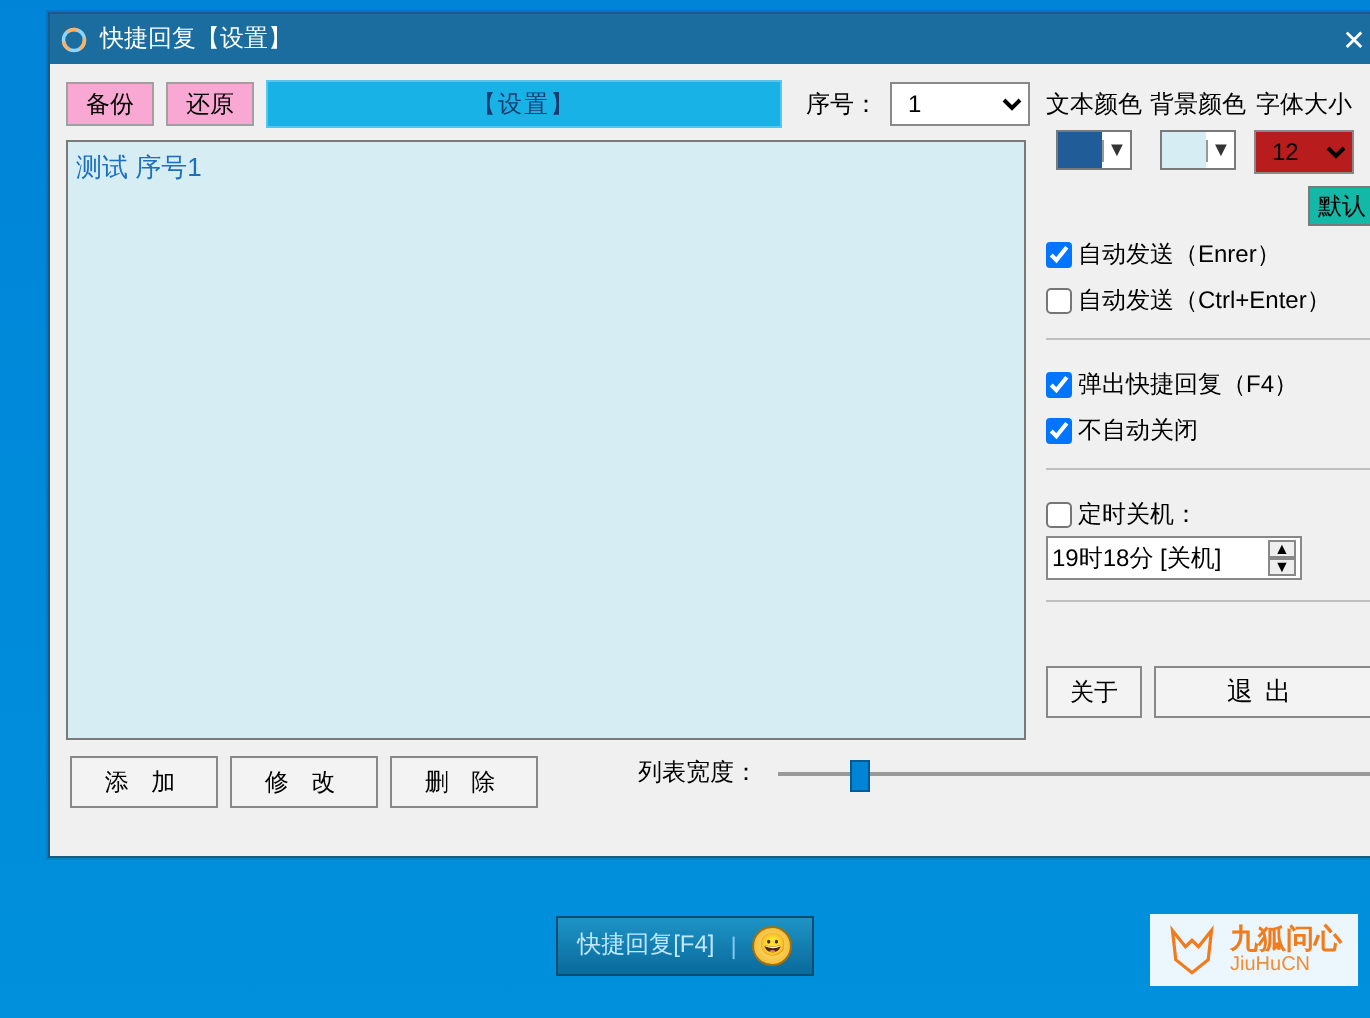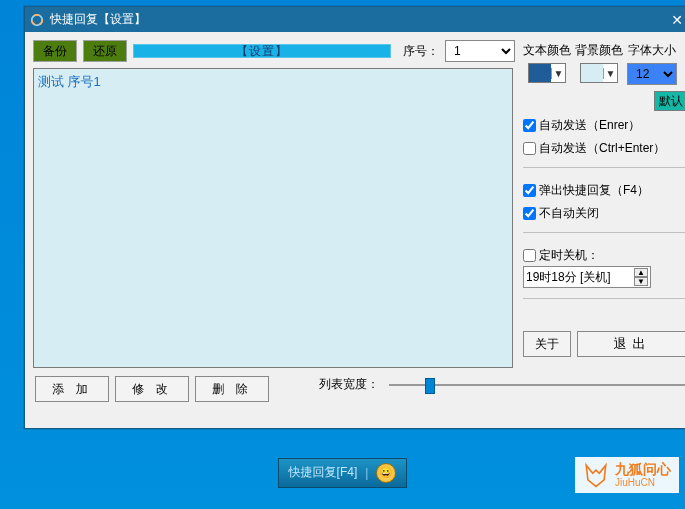--- a/index.html
+++ b/index.html
@@ -38,29 +38,29 @@
     display: flex; align-items: center; justify-content: center;
     color: #fff; font-size: 14px; cursor: pointer;
   }
   .toolbar {
     display: flex; align-items: center;
     padding: 8px 8px 6px 8px;
     gap: 6px;
   }
   .btn-small {
     width: 44px; height: 22px;
-    background: #4d7c0f;
+    background: #f9a8d4;
     border: 1px solid #a0a0a0;
     font-size: 12px;
     cursor: pointer;
     display: inline-flex; align-items: center; justify-content: center;
   }
   .settings-btn {
     flex: 0 0 258px;
-    height: 14px;
+    height: 24px;
     background: #19B2E7;
     border: 1px solid #58c6ec;
     color: #173b6e;
     font-size: 12px;
     display: inline-flex; align-items: center; justify-content: center;
     letter-spacing: 1px;
     cursor: pointer;
   }
   .seq-label { margin-left: 6px; font-size: 12px; }
   .seq-select {
@@ -101,21 +101,21 @@
     width: 38px; height: 20px;
     border: 1px solid #7a7a7a;
     background: #fff;
     display: flex; align-items: center;
     cursor: pointer;
   }
   .color-chip { width: 22px; height: 100%; }
   .color-arrow { flex:1; text-align:center; font-size:10px; color:#333; border-left:1px solid #999; }
   .font-select {
     width: 50px; height: 22px;
-    border: 1px solid #888; background: #3b82f6; font-size: 12px;
+    border: 1px solid #888; background: #b91c1c; font-size: 12px;
     padding: 0 0 0 4px;
   }
   .default-btn-row { display:flex; justify-content:flex-end; margin-top:4px; }
   .default-btn {
     width: 34px; height: 20px;
     border: 1px solid #7a7a7a; background: #14b8a6;
     font-size: 12px; cursor: pointer;
   }
   .check-row {
     display: flex; align-items: center; gap: 3px;

